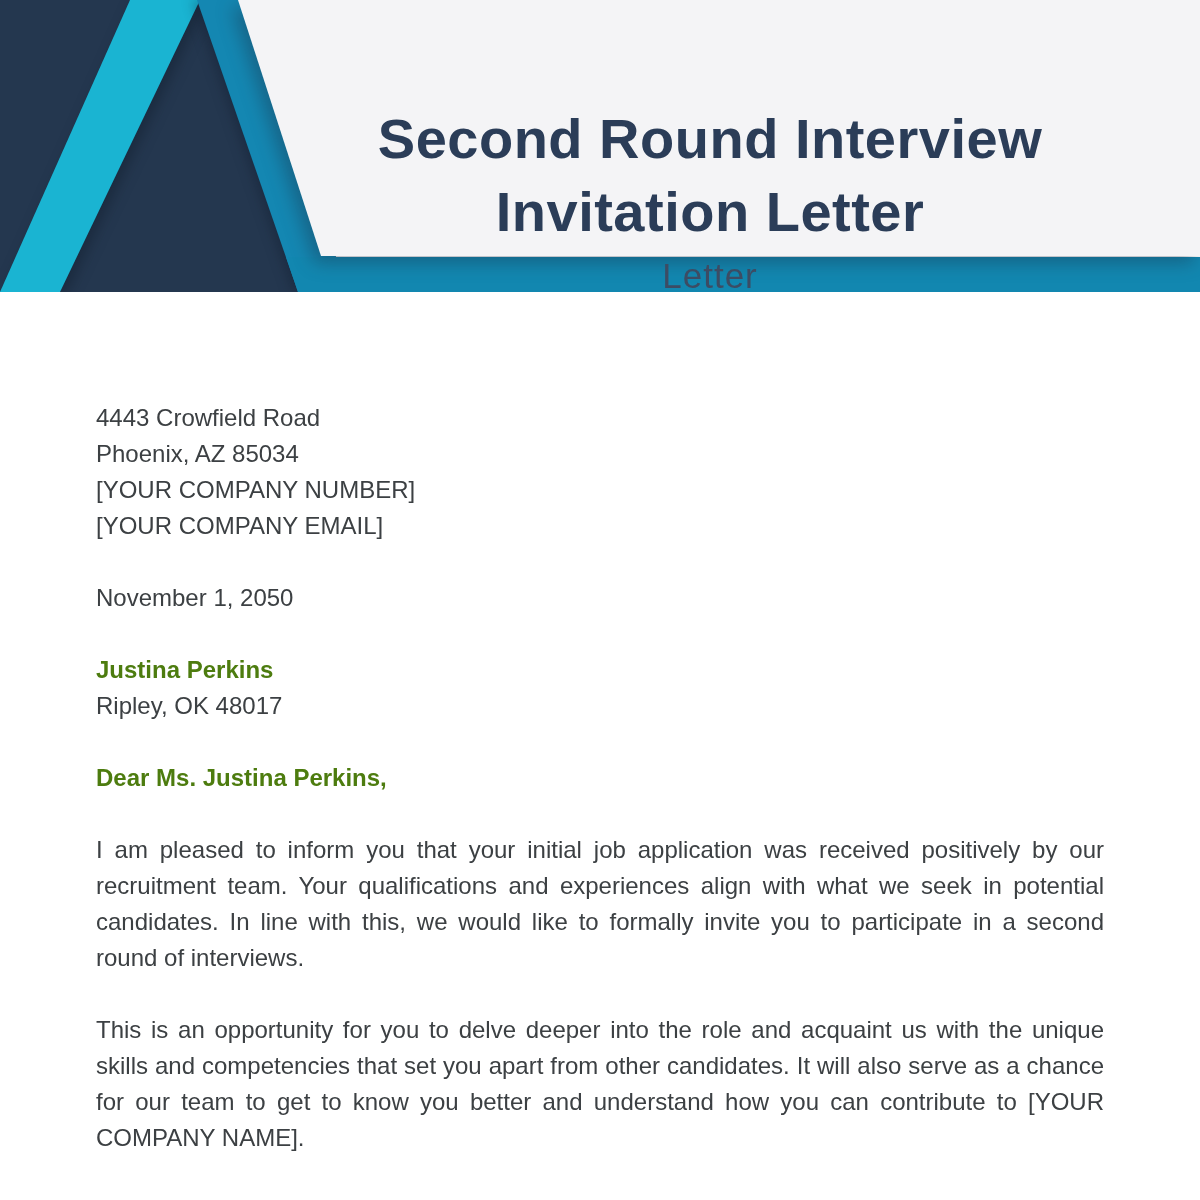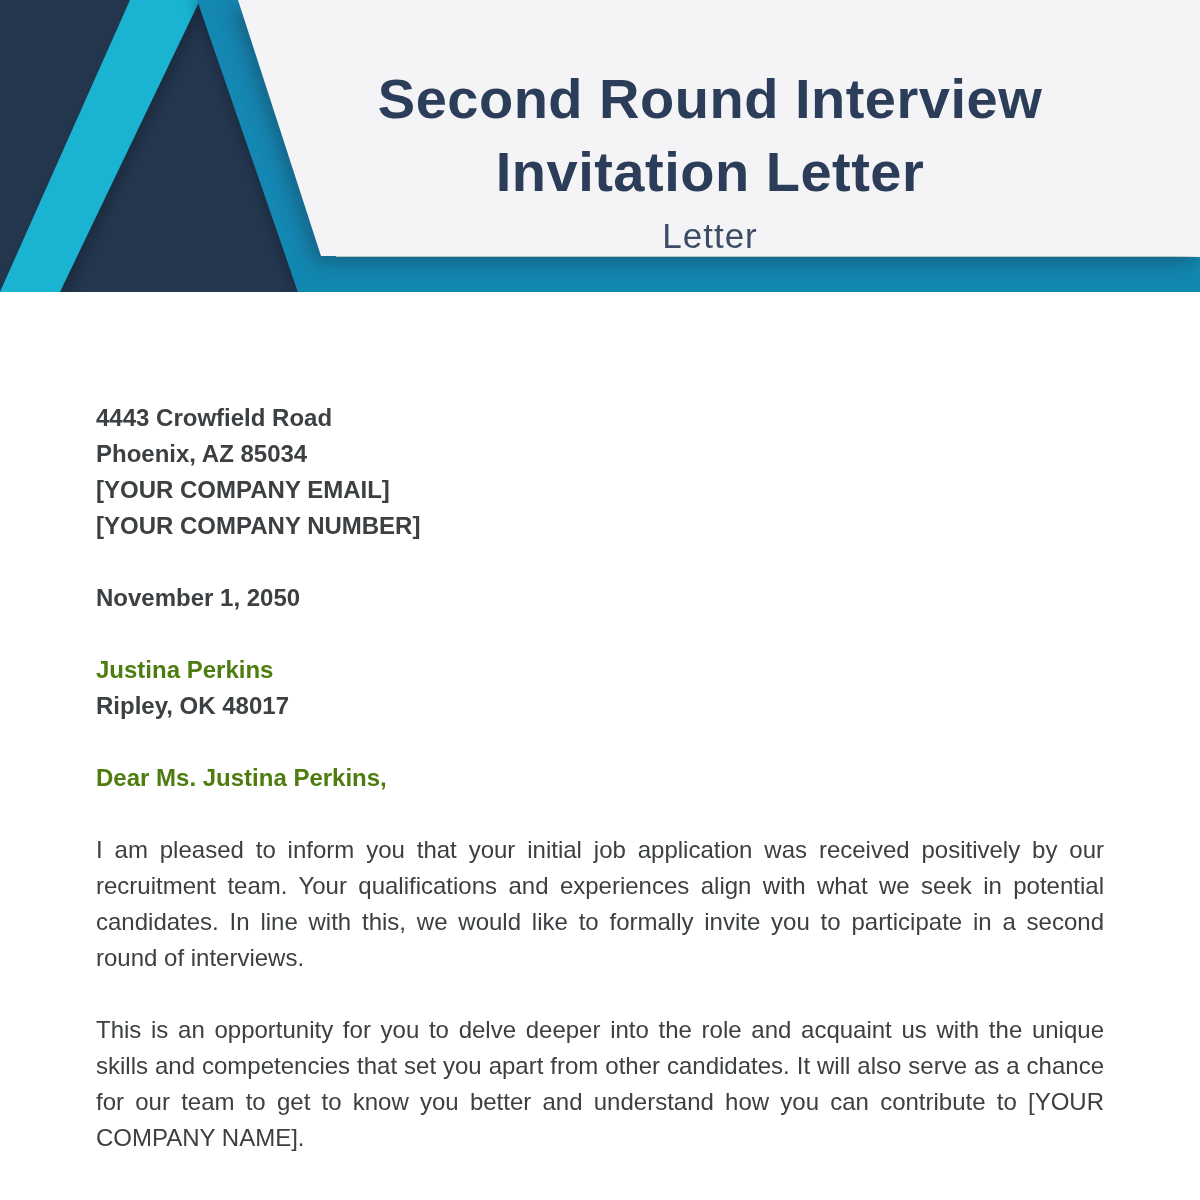--- a/index.html
+++ b/index.html
@@ -33,39 +33,40 @@
     right: 30px;
     top: 62px;
     text-align: center;
   }
   .doc-title {
     font-size: 56px;
     font-weight: 700;
     line-height: 73px;
     color: #2b3d58;
     letter-spacing: 0.5px;
+    margin-top: 40px;
   }
   .doc-subtitle {
     margin-top: 8px;
     font-size: 35px;
     font-weight: 400;
     letter-spacing: 1px;
     color: #3c4c64;
   }
 
   
   .letter-body {
     padding: 108px 96px 0 96px;
     font-size: 24px;
     line-height: 36px;
     color: #3c4043;
   }
   .block { margin-top: 36px; }
   .block:first-child { margin-top: 0; }
-  .line { display: block; font-weight: bold; }
+  .line { display: block; }
   .bold {
     font-weight: 700;
     color: #4d7c0f;
   }
   .para {
     margin: 36px 0 0 0;
     text-align: justify;
   }
 </style>
 </head>
@@ -91,22 +92,22 @@
       <div class="doc-title">Second Round Interview Invitation Letter</div>
       <div class="doc-subtitle">Letter</div>
     </div>
   </div>
 
   <div class="letter-body">
 
     <div class="block">
       <span class="line">4443 Crowfield Road</span>
       <span class="line">Phoenix, AZ 85034</span>
+      <span class="line">[YOUR COMPANY NUMBER]</span>
       <span class="line">[YOUR COMPANY EMAIL]</span>
-      <span class="line">[YOUR COMPANY NUMBER]</span>
     </div>
 
     <div class="block">
       <span class="line">November 1, 2050</span>
     </div>
 
     <div class="block">
       <span class="line bold">Justina Perkins</span>
       <span class="line">Ripley, OK 48017</span>
     </div>

